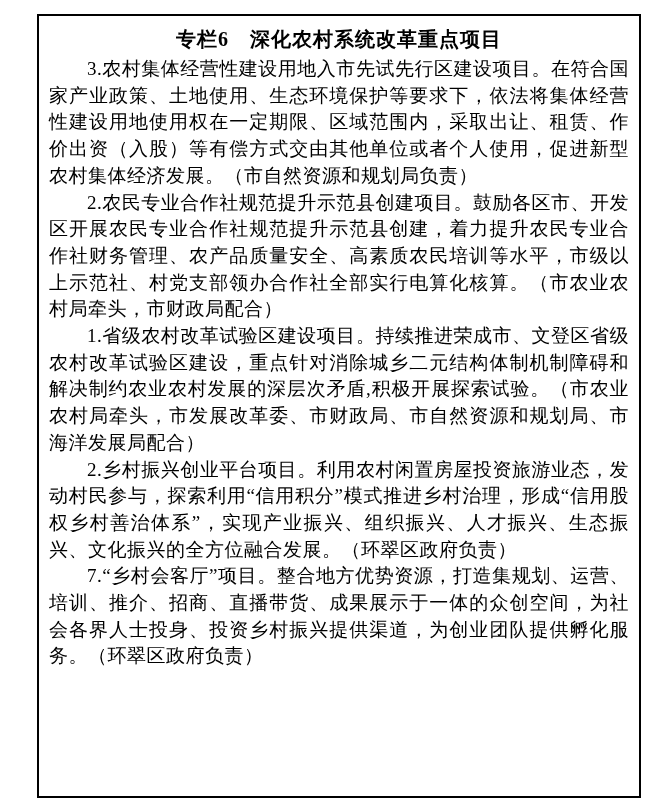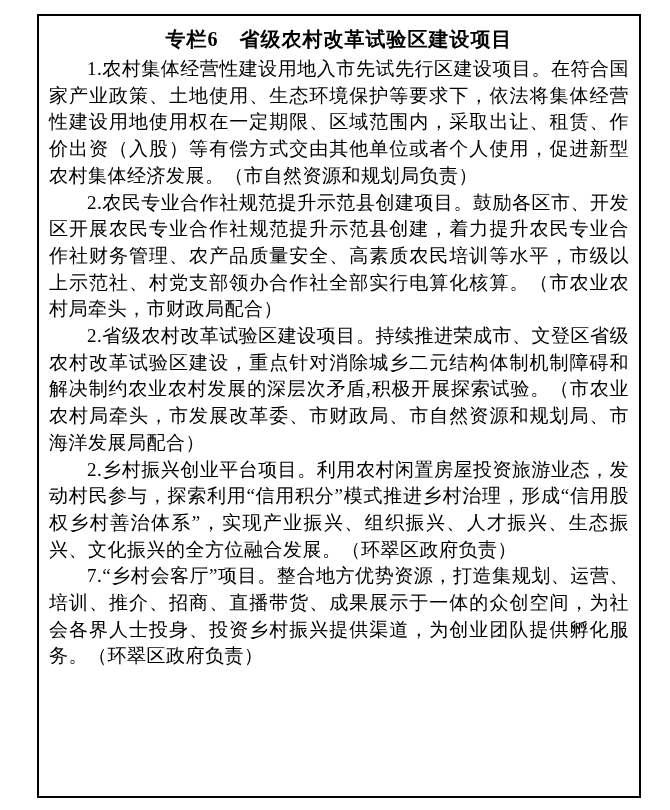--- a/index.html
+++ b/index.html
@@ -42,20 +42,20 @@
     text-align: justify;
     text-indent: 2em;
     letter-spacing: 0.5px;
   }
 </style>
 </head>
 <body>
 
 <div class="page">
   <div class="column-box">
-    <div class="box-title">专栏6　省级农村改革试验区建设项目</div>
-    <p class="para">1.农村集体经营性建设用地入市先试先行区建设项目。在符合国家产业政策、土地使用、生态环境保护等要求下，依法将集体经营性建设用地使用权在一定期限、区域范围内，采取出让、租赁、作价出资（入股）等有偿方式交由其他单位或者个人使用，促进新型农村集体经济发展。（市自然资源和规划局负责）</p>
+    <div class="box-title">专栏6　深化农村系统改革重点项目</div>
+    <p class="para">3.农村集体经营性建设用地入市先试先行区建设项目。在符合国家产业政策、土地使用、生态环境保护等要求下，依法将集体经营性建设用地使用权在一定期限、区域范围内，采取出让、租赁、作价出资（入股）等有偿方式交由其他单位或者个人使用，促进新型农村集体经济发展。（市自然资源和规划局负责）</p>
     <p class="para">2.农民专业合作社规范提升示范县创建项目。鼓励各区市、开发区开展农民专业合作社规范提升示范县创建，着力提升农民专业合作社财务管理、农产品质量安全、高素质农民培训等水平，市级以上示范社、村党支部领办合作社全部实行电算化核算。（市农业农村局牵头，市财政局配合）</p>
-    <p class="para">2.省级农村改革试验区建设项目。持续推进荣成市、文登区省级农村改革试验区建设，重点针对消除城乡二元结构体制机制障碍和解决制约农业农村发展的深层次矛盾,积极开展探索试验。（市农业农村局牵头，市发展改革委、市财政局、市自然资源和规划局、市海洋发展局配合）</p>
+    <p class="para">1.省级农村改革试验区建设项目。持续推进荣成市、文登区省级农村改革试验区建设，重点针对消除城乡二元结构体制机制障碍和解决制约农业农村发展的深层次矛盾,积极开展探索试验。（市农业农村局牵头，市发展改革委、市财政局、市自然资源和规划局、市海洋发展局配合）</p>
     <p class="para">2.乡村振兴创业平台项目。利用农村闲置房屋投资旅游业态，发动村民参与，探索利用“信用积分”模式推进乡村治理，形成“信用股权乡村善治体系”，实现产业振兴、组织振兴、人才振兴、生态振兴、文化振兴的全方位融合发展。（环翠区政府负责）</p>
     <p class="para">7.“乡村会客厅”项目。整合地方优势资源，打造集规划、运营、培训、推介、招商、直播带货、成果展示于一体的众创空间，为社会各界人士投身、投资乡村振兴提供渠道，为创业团队提供孵化服务。（环翠区政府负责）</p>
   </div>
 </div>
 
 </body></html>

